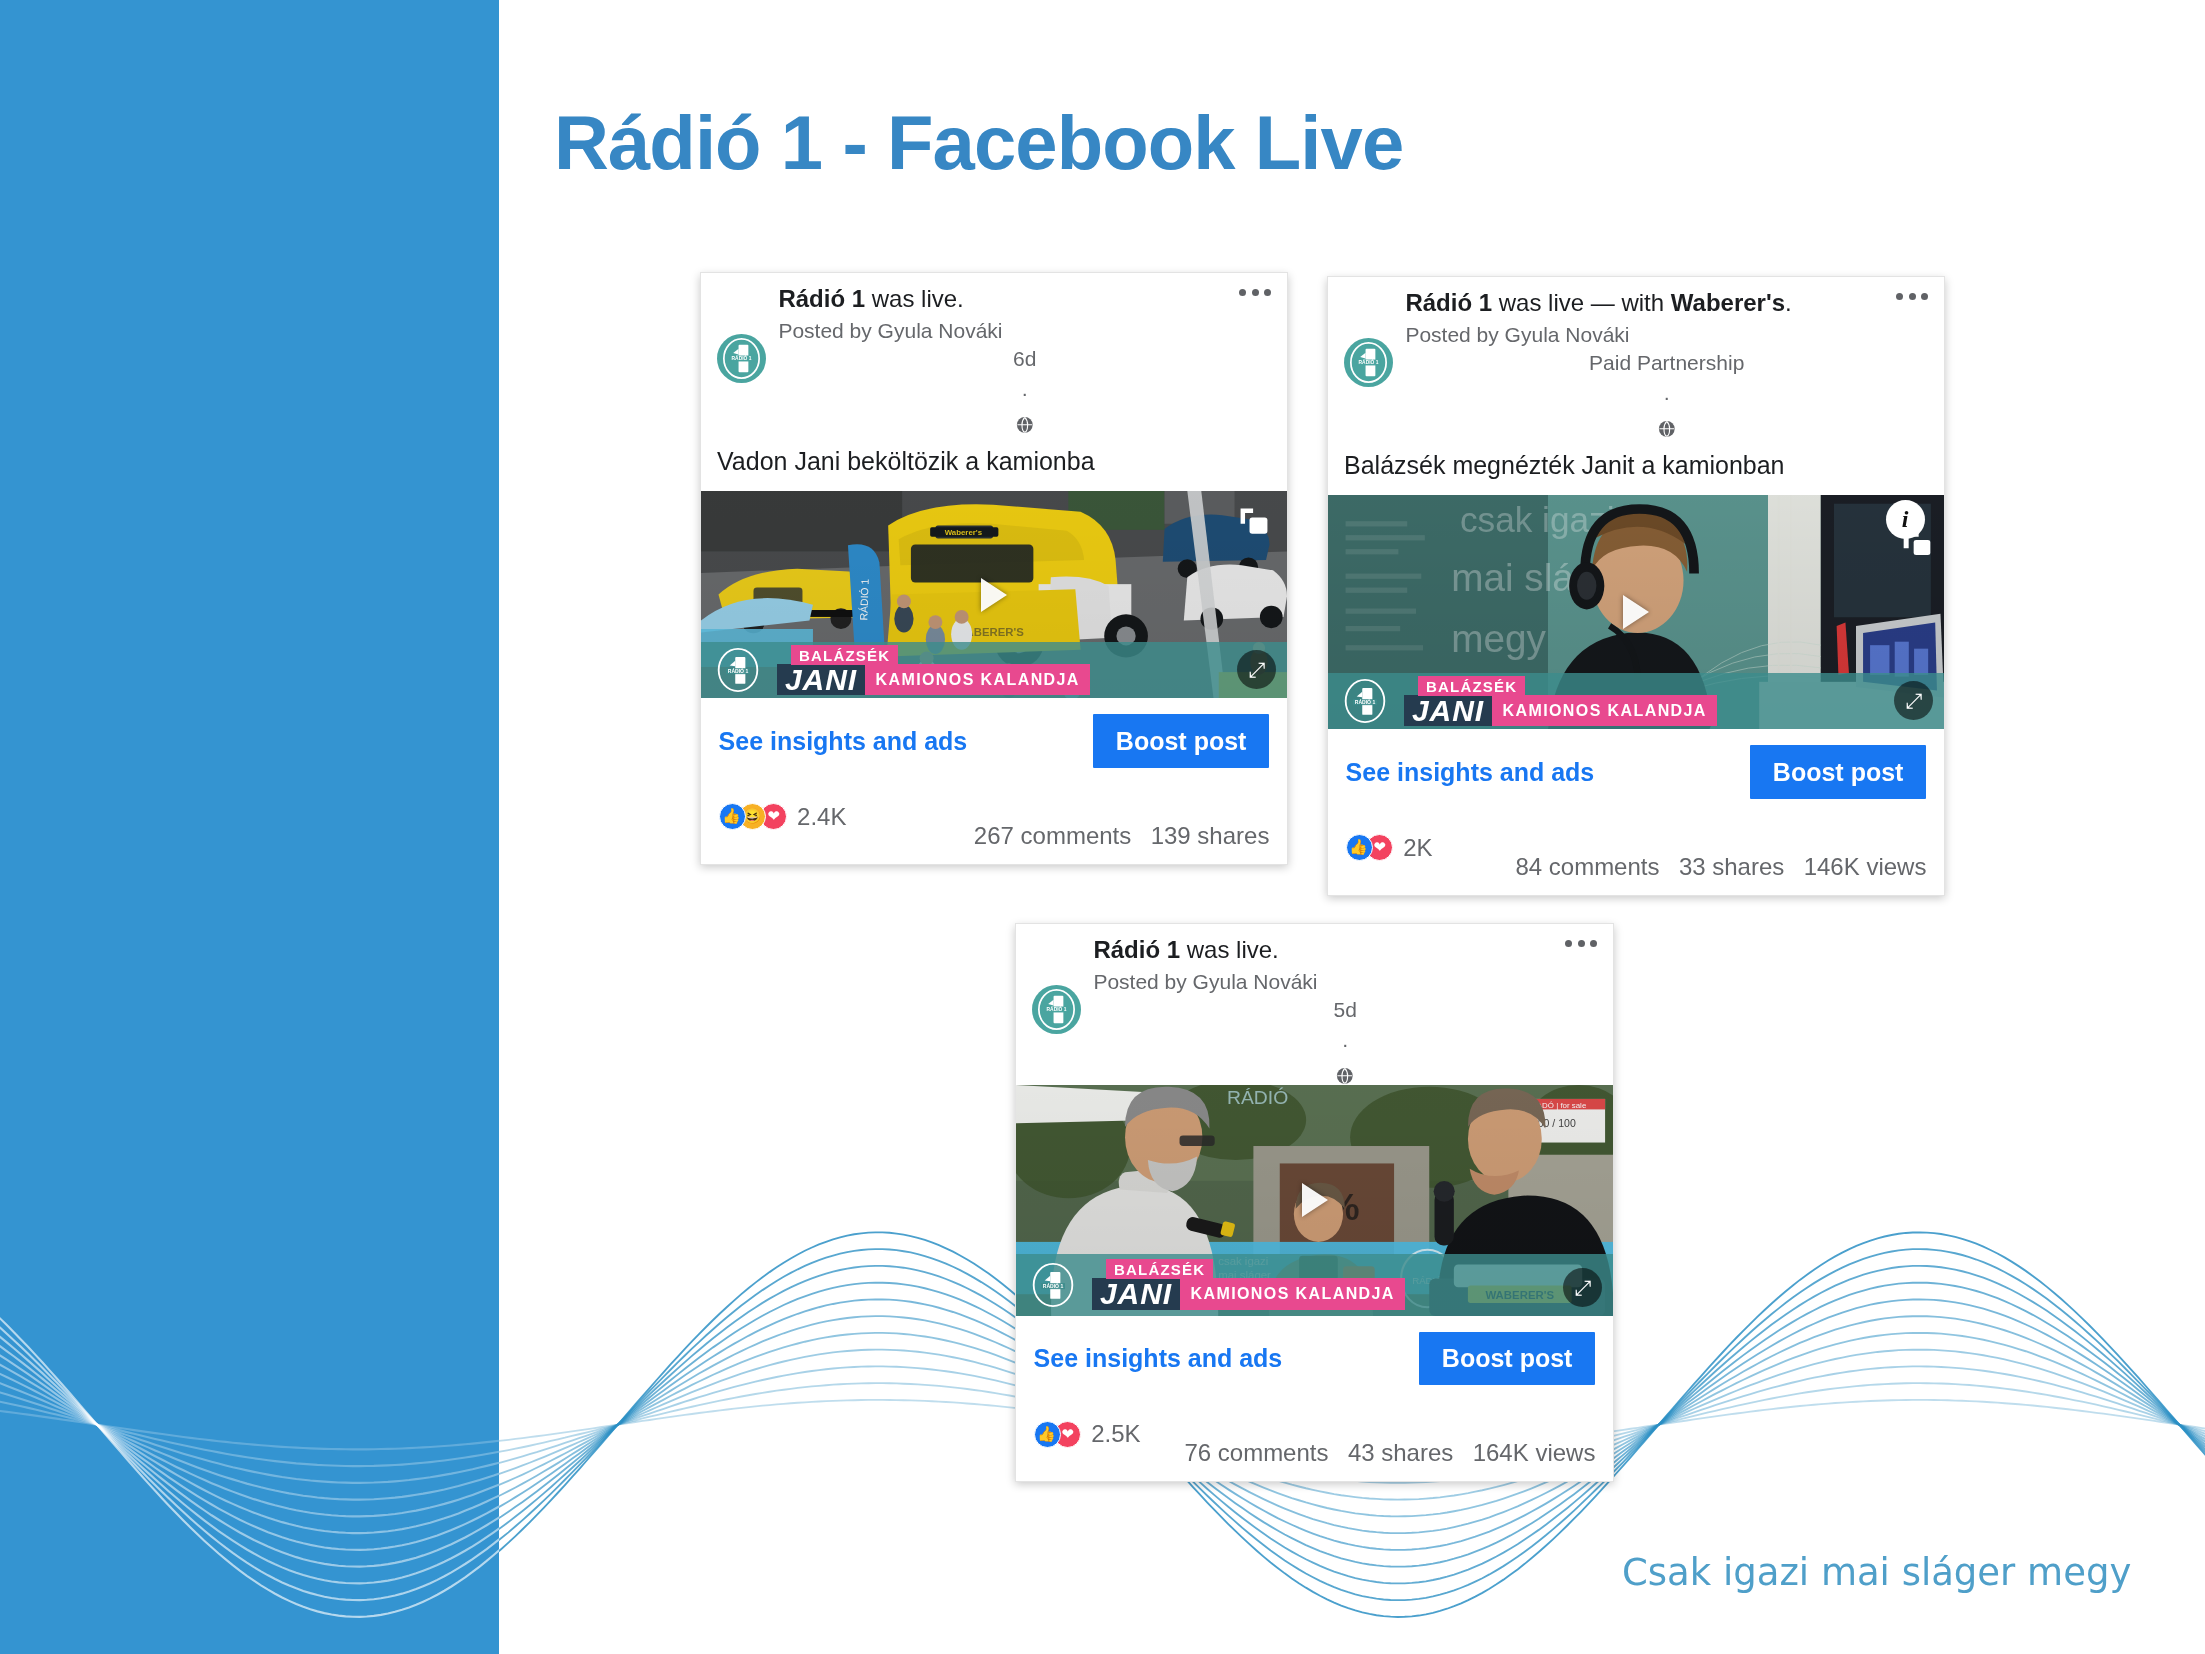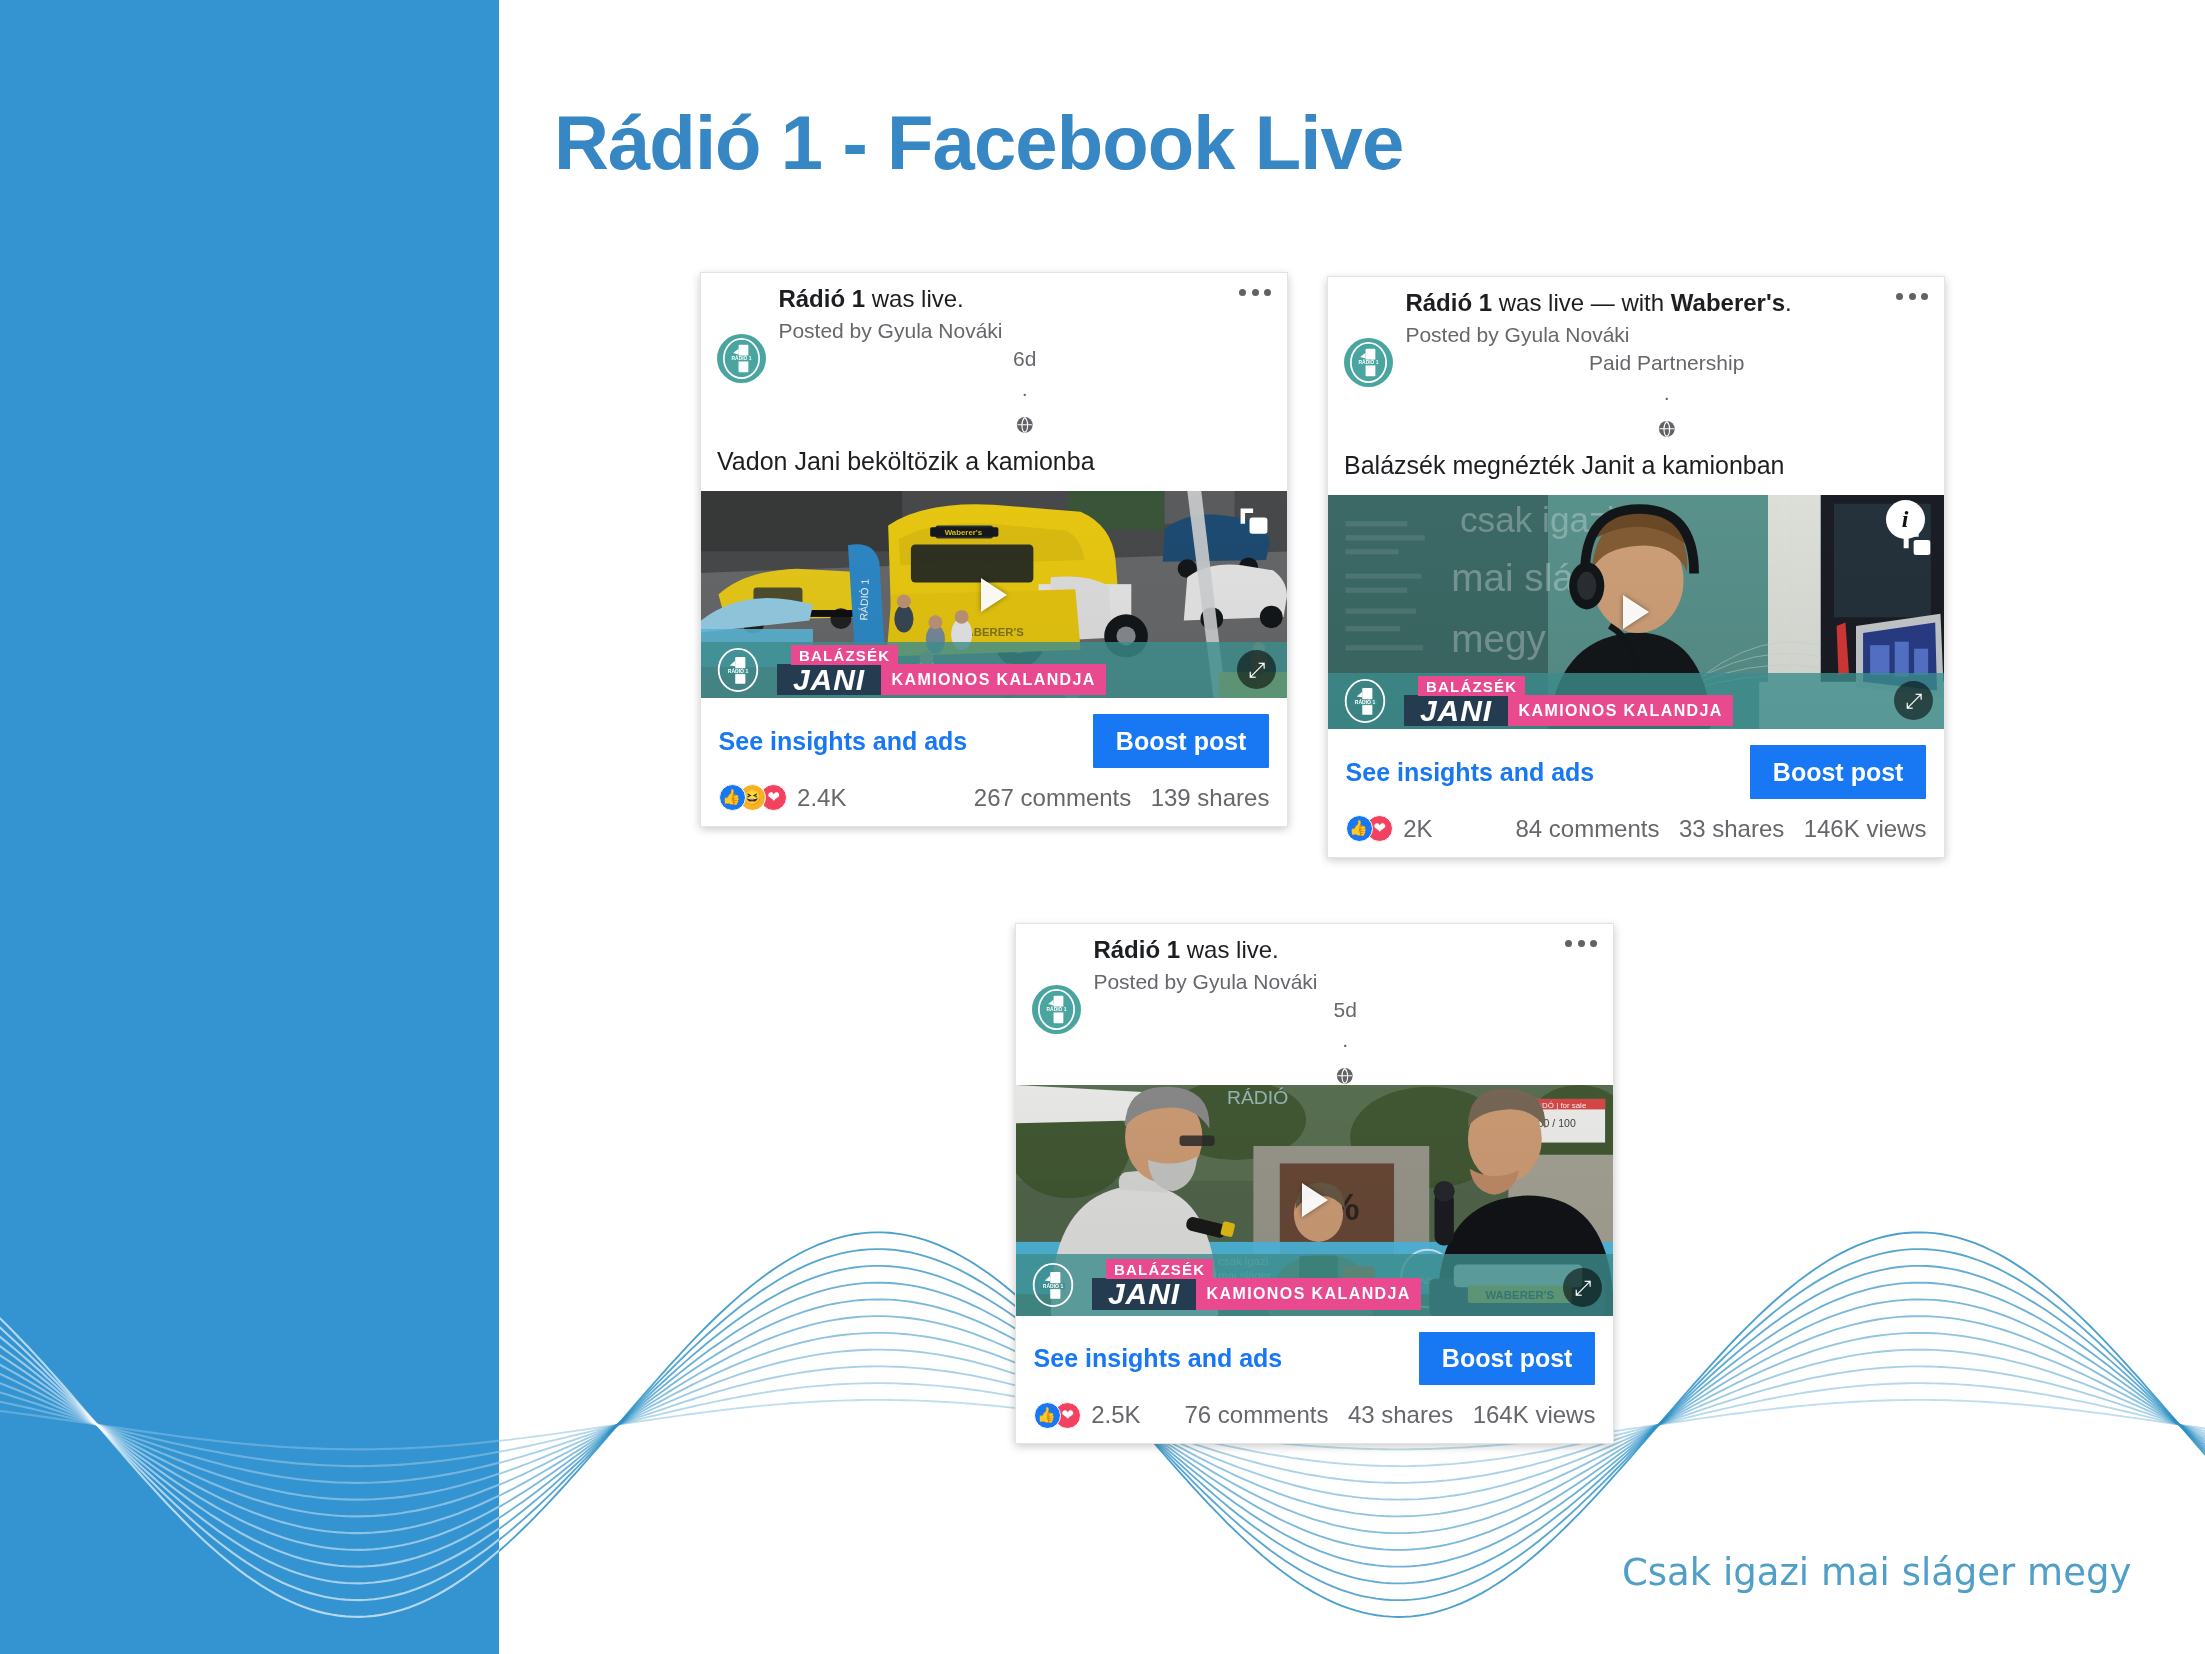--- a/index.html
+++ b/index.html
@@ -229,21 +229,21 @@
     left: 14px;
   }
   .lt-row2 { display: flex; align-items: stretch; margin-top: -0.9px; }
   .lt-jani {
     background: #253b4f;
     color: #fff;
     font-size: 30px;
     font-weight: bold;
     font-style: italic;
     letter-spacing: 0.9px;
-    padding: 0 16px;
+    padding: 0 8px;
     line-height: 1.05;
   }
   .lt-kal {
     background: #e8498f;
     color: #fff;
     font-size: 16px;
     font-weight: bold;
     letter-spacing: 1.4px;
     padding: 0 10.6px;
     display: flex;
@@ -291,21 +291,21 @@
     position: relative;
     text-align: center;
     line-height: 24px;
     font-size: 15px;
     color: #fff;
   }
   .react.like { background: #1877f2; z-index: 3; }
   .react.haha { background: #f7b125; z-index: 2; }
   .react.love { background: #f3425f; z-index: 1; }
   .react-count { margin-left: 16px; color: #65676b; }
-  .stats-right { margin-left: auto; display: flex; gap: 19.4px; }
+  .stats-right { margin-left: auto; display: flex; gap: 19.4px; margin-top: 38px; }
 </style>
 </head>
 <body>
 
 <div class="waves">
   <svg width="2206" height="494" viewBox="0 0 2500 560" id="wave-svg-main">
       <path d="M-200.0 272.1L-192.0 272.0L-184.0 272.0L-176.0 272.0L-168.0 272.1L-160.0 272.2L-152.0 272.4L-144.0 272.7L-136.0 272.9L-128.0 273.3L-120.0 273.7L-112.0 274.1L-104.0 274.6L-96.0 275.1L-88.0 275.7L-80.0 276.3L-72.0 276.9L-64.0 277.6L-56.0 278.3L-48.0 279.1L-40.0 279.9L-32.0 280.8L-24.0 281.7L-16.0 282.6L-8.0 283.5L0.0 284.5L8.0 285.5L16.0 286.6L24.0 287.6L32.0 288.7L40.0 289.8L48.0 290.9L56.0 292.1L64.0 293.2L72.0 294.4L80.0 295.5L88.0 296.7L96.0 297.9L104.0 299.1L112.0 300.3L120.0 301.5L128.0 302.7L136.0 303.9L144.0 305.0L152.0 306.2L160.0 307.4L168.0 308.5L176.0 309.6L184.0 310.7L192.0 311.8L200.0 312.9L208.0 314.0L216.0 315.0L224.0 316.0L232.0 316.9L240.0 317.9L248.0 318.8L256.0 319.6L264.0 320.5L272.0 321.3L280.0 322.0L288.0 322.7L296.0 323.4L304.0 324.0L312.0 324.6L320.0 325.2L328.0 325.7L336.0 326.1L344.0 326.5L352.0 326.9L360.0 327.2L368.0 327.5L376.0 327.7L384.0 327.8L392.0 327.9L400.0 328.0L408.0 328.0L416.0 328.0L424.0 327.9L432.0 327.7L440.0 327.5L448.0 327.3L456.0 327.0L464.0 326.6L472.0 326.2L480.0 325.8L488.0 325.3L496.0 324.8L504.0 324.2L512.0 323.6L520.0 322.9L528.0 322.2L536.0 321.5L544.0 320.7L552.0 319.9L560.0 319.0L568.0 318.1L576.0 317.2L584.0 316.2L592.0 315.2L600.0 314.2L608.0 313.2L616.0 312.1L624.0 311.0L632.0 309.9L640.0 308.8L648.0 307.7L656.0 306.5L664.0 305.3L672.0 304.2L680.0 303.0L688.0 301.8L696.0 300.6L704.0 299.4L712.0 298.2L720.0 297.0L728.0 295.8L736.0 294.7L744.0 293.5L752.0 292.3L760.0 291.2L768.0 290.1L776.0 289.0L784.0 287.9L792.0 286.8L800.0 285.8L808.0 284.8L816.0 283.8L824.0 282.8L832.0 281.9L840.0 281.0L848.0 280.1L856.0 279.3L864.0 278.5L872.0 277.8L880.0 277.1L888.0 276.4L896.0 275.8L904.0 275.2L912.0 274.7L920.0 274.2L928.0 273.8L936.0 273.4L944.0 273.0L952.0 272.7L960.0 272.5L968.0 272.3L976.0 272.1L984.0 272.0L992.0 272.0L1000.0 272.0L1008.0 272.1L1016.0 272.2L1024.0 272.3L1032.0 272.5L1040.0 272.8L1048.0 273.1L1056.0 273.5L1064.0 273.9L1072.0 274.3L1080.0 274.8L1088.0 275.4L1096.0 276.0L1104.0 276.6L1112.0 277.3L1120.0 278.0L1128.0 278.7L1136.0 279.5L1144.0 280.4L1152.0 281.2L1160.0 282.1L1168.0 283.1L1176.0 284.0L1184.0 285.0L1192.0 286.0L1200.0 287.1L1208.0 288.2L1216.0 289.3L1224.0 290.4L1232.0 291.5L1240.0 292.6L1248.0 293.8L1256.0 295.0L1264.0 296.1L1272.0 297.3L1280.0 298.5L1288.0 299.7L1296.0 300.9L1304.0 302.1L1312.0 303.3L1320.0 304.5L1328.0 305.6L1336.0 306.8L1344.0 307.9L1352.0 309.1L1360.0 310.2L1368.0 311.3L1376.0 312.4L1384.0 313.4L1392.0 314.5L1400.0 315.5L1408.0 316.5L1416.0 317.4L1424.0 318.3L1432.0 319.2L1440.0 320.1L1448.0 320.9L1456.0 321.7L1464.0 322.4L1472.0 323.1L1480.0 323.7L1488.0 324.3L1496.0 324.9L1504.0 325.4L1512.0 325.9L1520.0 326.3L1528.0 326.7L1536.0 327.1L1544.0 327.3L1552.0 327.6L1560.0 327.8L1568.0 327.9L1576.0 328.0L1584.0 328.0L1592.0 328.0L1600.0 327.9L1608.0 327.8L1616.0 327.6L1624.0 327.4L1632.0 327.1L1640.0 326.8L1648.0 326.4L1656.0 326.0L1664.0 325.6L1672.0 325.0L1680.0 324.5L1688.0 323.9L1696.0 323.3L1704.0 322.6L1712.0 321.8L1720.0 321.1L1728.0 320.3L1736.0 319.4L1744.0 318.6L1752.0 317.6L1760.0 316.7L1768.0 315.7L1776.0 314.7L1784.0 313.7L1792.0 312.6L1800.0 311.6L1808.0 310.5L1816.0 309.4L1824.0 308.2L1832.0 307.1L1840.0 305.9L1848.0 304.7L1856.0 303.6L1864.0 302.4L1872.0 301.2L1880.0 300.0L1888.0 298.8L1896.0 297.6L1904.0 296.4L1912.0 295.3L1920.0 294.1L1928.0 292.9L1936.0 291.8L1944.0 290.6L1952.0 289.5L1960.0 288.4L1968.0 287.4L1976.0 286.3L1984.0 285.3L1992.0 284.3L2000.0 283.3L2008.0 282.4L2016.0 281.4L2024.0 280.6L2032.0 279.7L2040.0 278.9L2048.0 278.2L2056.0 277.4L2064.0 276.7L2072.0 276.1L2080.0 275.5L2088.0 275.0L2096.0 274.4L2104.0 274.0L2112.0 273.6L2120.0 273.2L2128.0 272.9L2136.0 272.6L2144.0 272.4L2152.0 272.2L2160.0 272.1L2168.0 272.0L2176.0 272.0L2184.0 272.0L2192.0 272.1L2200.0 272.2L2208.0 272.4L2216.0 272.7L2224.0 272.9L2232.0 273.3L2240.0 273.7L2248.0 274.1L2256.0 274.6L2264.0 275.1L2272.0 275.7L2280.0 276.3L2288.0 276.9L2296.0 277.6L2304.0 278.3L2312.0 279.1L2320.0 279.9L2328.0 280.8L2336.0 281.7L2344.0 282.6L2352.0 283.5L2360.0 284.5L2368.0 285.5L2376.0 286.6L2384.0 287.6L2392.0 288.7L2400.0 289.8L2408.0 290.9L2416.0 292.1L2424.0 293.2L2432.0 294.4L2440.0 295.5L2448.0 296.7L2456.0 297.9L2464.0 299.1L2472.0 300.3L2480.0 301.5L2488.0 302.7L2496.0 303.9L2504.0 305.0L2512.0 306.2L2520.0 307.4L2528.0 308.5L2536.0 309.6L2544.0 310.7L2552.0 311.8L2560.0 312.9L2568.0 314.0L2576.0 315.0L2584.0 316.0L2592.0 316.9L2600.0 317.9L2608.0 318.8L2616.0 319.6L2624.0 320.5L2632.0 321.3L2640.0 322.0L2648.0 322.7L2656.0 323.4L2664.0 324.0L2672.0 324.6L2680.0 325.2L2688.0 325.7L2696.0 326.1" fill="none" stroke="#2b8fc4" stroke-width="2.1" opacity="0.30"></path>
       <path d="M-200.0 253.1L-192.0 253.0L-184.0 253.0L-176.0 253.1L-168.0 253.2L-160.0 253.4L-152.0 253.7L-144.0 254.1L-136.0 254.6L-128.0 255.1L-120.0 255.8L-112.0 256.5L-104.0 257.3L-96.0 258.2L-88.0 259.1L-80.0 260.2L-72.0 261.3L-64.0 262.4L-56.0 263.7L-48.0 265.0L-40.0 266.3L-32.0 267.8L-24.0 269.2L-16.0 270.8L-8.0 272.4L0.0 274.0L8.0 275.7L16.0 277.4L24.0 279.2L32.0 281.0L40.0 282.9L48.0 284.8L56.0 286.7L64.0 288.6L72.0 290.6L80.0 292.5L88.0 294.5L96.0 296.5L104.0 298.5L112.0 300.5L120.0 302.5L128.0 304.5L136.0 306.5L144.0 308.5L152.0 310.4L160.0 312.4L168.0 314.3L176.0 316.2L184.0 318.0L192.0 319.9L200.0 321.7L208.0 323.4L216.0 325.1L224.0 326.8L232.0 328.4L240.0 330.0L248.0 331.5L256.0 333.0L264.0 334.4L272.0 335.7L280.0 337.0L288.0 338.2L296.0 339.3L304.0 340.4L312.0 341.4L320.0 342.3L328.0 343.1L336.0 343.9L344.0 344.5L352.0 345.1L360.0 345.7L368.0 346.1L376.0 346.4L384.0 346.7L392.0 346.9L400.0 347.0L408.0 347.0L416.0 346.9L424.0 346.8L432.0 346.5L440.0 346.2L448.0 345.8L456.0 345.3L464.0 344.7L472.0 344.0L480.0 343.3L488.0 342.5L496.0 341.6L504.0 340.6L512.0 339.6L520.0 338.5L528.0 337.3L536.0 336.0L544.0 334.7L552.0 333.3L560.0 331.9L568.0 330.4L576.0 328.8L584.0 327.2L592.0 325.6L600.0 323.9L608.0 322.1L616.0 320.3L624.0 318.5L632.0 316.6L640.0 314.8L648.0 312.8L656.0 310.9L664.0 309.0L672.0 307.0L680.0 305.0L688.0 303.0L696.0 301.0L704.0 299.0L712.0 297.0L720.0 295.0L728.0 293.0L736.0 291.0L744.0 289.1L752.0 287.2L760.0 285.2L768.0 283.4L776.0 281.5L784.0 279.7L792.0 277.9L800.0 276.1L808.0 274.4L816.0 272.8L824.0 271.2L832.0 269.6L840.0 268.1L848.0 266.7L856.0 265.3L864.0 264.0L872.0 262.7L880.0 261.5L888.0 260.4L896.0 259.4L904.0 258.4L912.0 257.5L920.0 256.7L928.0 256.0L936.0 255.3L944.0 254.7L952.0 254.2L960.0 253.8L968.0 253.5L976.0 253.2L984.0 253.1L992.0 253.0L1000.0 253.0L1008.0 253.1L1016.0 253.3L1024.0 253.6L1032.0 253.9L1040.0 254.3L1048.0 254.9L1056.0 255.5L1064.0 256.1L1072.0 256.9L1080.0 257.7L1088.0 258.6L1096.0 259.6L1104.0 260.7L1112.0 261.8L1120.0 263.0L1128.0 264.3L1136.0 265.6L1144.0 267.0L1152.0 268.5L1160.0 270.0L1168.0 271.6L1176.0 273.2L1184.0 274.9L1192.0 276.6L1200.0 278.3L1208.0 280.1L1216.0 282.0L1224.0 283.8L1232.0 285.7L1240.0 287.6L1248.0 289.6L1256.0 291.5L1264.0 293.5L1272.0 295.5L1280.0 297.5L1288.0 299.5L1296.0 301.5L1304.0 303.5L1312.0 305.5L1320.0 307.5L1328.0 309.4L1336.0 311.4L1344.0 313.3L1352.0 315.2L1360.0 317.1L1368.0 319.0L1376.0 320.8L1384.0 322.6L1392.0 324.3L1400.0 326.0L1408.0 327.6L1416.0 329.2L1424.0 330.8L1432.0 332.2L1440.0 333.7L1448.0 335.0L1456.0 336.3L1464.0 337.6L1472.0 338.7L1480.0 339.8L1488.0 340.9L1496.0 341.8L1504.0 342.7L1512.0 343.5L1520.0 344.2L1528.0 344.9L1536.0 345.4L1544.0 345.9L1552.0 346.3L1560.0 346.6L1568.0 346.8L1576.0 346.9L1584.0 347.0L1592.0 347.0L1600.0 346.9L1608.0 346.6L1616.0 346.4L1624.0 346.0L1632.0 345.5L1640.0 345.0L1648.0 344.4L1656.0 343.7L1664.0 342.9L1672.0 342.0L1680.0 341.1L1688.0 340.1L1696.0 339.0L1704.0 337.9L1712.0 336.7L1720.0 335.4L1728.0 334.0L1736.0 332.6L1744.0 331.1L1752.0 329.6L1760.0 328.0L1768.0 326.4L1776.0 324.7L1784.0 323.0L1792.0 321.2L1800.0 319.4L1808.0 317.6L1816.0 315.7L1824.0 313.8L1832.0 311.9L1840.0 309.9L1848.0 308.0L1856.0 306.0L1864.0 304.0L1872.0 302.0L1880.0 300.0L1888.0 298.0L1896.0 296.0L1904.0 294.0L1912.0 292.0L1920.0 290.1L1928.0 288.1L1936.0 286.2L1944.0 284.3L1952.0 282.4L1960.0 280.6L1968.0 278.8L1976.0 277.0L1984.0 275.3L1992.0 273.6L2000.0 272.0L2008.0 270.4L2016.0 268.9L2024.0 267.4L2032.0 266.0L2040.0 264.6L2048.0 263.3L2056.0 262.1L2064.0 261.0L2072.0 259.9L2080.0 258.9L2088.0 258.0L2096.0 257.1L2104.0 256.3L2112.0 255.6L2120.0 255.0L2128.0 254.5L2136.0 254.0L2144.0 253.6L2152.0 253.4L2160.0 253.1L2168.0 253.0L2176.0 253.0L2184.0 253.1L2192.0 253.2L2200.0 253.4L2208.0 253.7L2216.0 254.1L2224.0 254.6L2232.0 255.1L2240.0 255.8L2248.0 256.5L2256.0 257.3L2264.0 258.2L2272.0 259.1L2280.0 260.2L2288.0 261.3L2296.0 262.4L2304.0 263.7L2312.0 265.0L2320.0 266.3L2328.0 267.8L2336.0 269.2L2344.0 270.8L2352.0 272.4L2360.0 274.0L2368.0 275.7L2376.0 277.4L2384.0 279.2L2392.0 281.0L2400.0 282.9L2408.0 284.8L2416.0 286.7L2424.0 288.6L2432.0 290.6L2440.0 292.5L2448.0 294.5L2456.0 296.5L2464.0 298.5L2472.0 300.5L2480.0 302.5L2488.0 304.5L2496.0 306.5L2504.0 308.5L2512.0 310.4L2520.0 312.4L2528.0 314.3L2536.0 316.2L2544.0 318.0L2552.0 319.9L2560.0 321.7L2568.0 323.4L2576.0 325.1L2584.0 326.8L2592.0 328.4L2600.0 330.0L2608.0 331.5L2616.0 333.0L2624.0 334.4L2632.0 335.7L2640.0 337.0L2648.0 338.2L2656.0 339.3L2664.0 340.4L2672.0 341.4L2680.0 342.3L2688.0 343.1L2696.0 343.9" fill="none" stroke="#2b8fc4" stroke-width="2.1" opacity="0.35"></path>
       <path d="M-200.0 234.2L-192.0 234.0L-184.0 234.0L-176.0 234.1L-168.0 234.3L-160.0 234.6L-152.0 235.0L-144.0 235.6L-136.0 236.2L-128.0 237.0L-120.0 237.9L-112.0 238.9L-104.0 240.0L-96.0 241.3L-88.0 242.6L-80.0 244.0L-72.0 245.6L-64.0 247.2L-56.0 249.0L-48.0 250.8L-40.0 252.7L-32.0 254.7L-24.0 256.8L-16.0 259.0L-8.0 261.2L0.0 263.5L8.0 265.9L16.0 268.3L24.0 270.8L32.0 273.4L40.0 276.0L48.0 278.6L56.0 281.3L64.0 284.0L72.0 286.7L80.0 289.5L88.0 292.3L96.0 295.1L104.0 297.9L112.0 300.7L120.0 303.5L128.0 306.3L136.0 309.1L144.0 311.9L152.0 314.6L160.0 317.4L168.0 320.1L176.0 322.7L184.0 325.3L192.0 327.9L200.0 330.4L208.0 332.9L216.0 335.3L224.0 337.6L232.0 339.9L240.0 342.1L248.0 344.2L256.0 346.3L264.0 348.3L272.0 350.1L280.0 351.9L288.0 353.6L296.0 355.2L304.0 356.7L312.0 358.1L320.0 359.4L328.0 360.5L336.0 361.6L344.0 362.5L352.0 363.4L360.0 364.1L368.0 364.7L376.0 365.2L384.0 365.6L392.0 365.8L400.0 366.0L408.0 366.0L416.0 365.9L424.0 365.7L432.0 365.3L440.0 364.9L448.0 364.3L456.0 363.6L464.0 362.8L472.0 361.8L480.0 360.8L488.0 359.7L496.0 358.4L504.0 357.0L512.0 355.6L520.0 354.0L528.0 352.3L536.0 350.6L544.0 348.7L552.0 346.8L560.0 344.8L568.0 342.7L576.0 340.5L584.0 338.2L592.0 335.9L600.0 333.5L608.0 331.1L616.0 328.5L624.0 326.0L632.0 323.4L640.0 320.7L648.0 318.0L656.0 315.3L664.0 312.6L672.0 309.8L680.0 307.0L688.0 304.2L696.0 301.4L704.0 298.6L712.0 295.8L720.0 293.0L728.0 290.2L736.0 287.4L744.0 284.7L752.0 282.0L760.0 279.3L768.0 276.6L776.0 274.0L784.0 271.5L792.0 268.9L800.0 266.5L808.0 264.1L816.0 261.8L824.0 259.5L832.0 257.3L840.0 255.2L848.0 253.2L856.0 251.3L864.0 249.4L872.0 247.7L880.0 246.0L888.0 244.4L896.0 243.0L904.0 241.6L912.0 240.3L920.0 239.2L928.0 238.2L936.0 237.2L944.0 236.4L952.0 235.7L960.0 235.1L968.0 234.7L976.0 234.3L984.0 234.1L992.0 234.0L1000.0 234.0L1008.0 234.2L1016.0 234.4L1024.0 234.8L1032.0 235.3L1040.0 235.9L1048.0 236.6L1056.0 237.5L1064.0 238.4L1072.0 239.5L1080.0 240.6L1088.0 241.9L1096.0 243.3L1104.0 244.8L1112.0 246.4L1120.0 248.1L1128.0 249.9L1136.0 251.7L1144.0 253.7L1152.0 255.8L1160.0 257.9L1168.0 260.1L1176.0 262.4L1184.0 264.7L1192.0 267.1L1200.0 269.6L1208.0 272.1L1216.0 274.7L1224.0 277.3L1232.0 279.9L1240.0 282.6L1248.0 285.4L1256.0 288.1L1264.0 290.9L1272.0 293.7L1280.0 296.5L1288.0 299.3L1296.0 302.1L1304.0 304.9L1312.0 307.7L1320.0 310.5L1328.0 313.3L1336.0 316.0L1344.0 318.7L1352.0 321.4L1360.0 324.0L1368.0 326.6L1376.0 329.2L1384.0 331.7L1392.0 334.1L1400.0 336.5L1408.0 338.8L1416.0 341.0L1424.0 343.2L1432.0 345.3L1440.0 347.3L1448.0 349.2L1456.0 351.0L1464.0 352.8L1472.0 354.4L1480.0 356.0L1488.0 357.4L1496.0 358.7L1504.0 360.0L1512.0 361.1L1520.0 362.1L1528.0 363.0L1536.0 363.8L1544.0 364.4L1552.0 365.0L1560.0 365.4L1568.0 365.7L1576.0 365.9L1584.0 366.0L1592.0 366.0L1600.0 365.8L1608.0 365.5L1616.0 365.1L1624.0 364.6L1632.0 363.9L1640.0 363.2L1648.0 362.3L1656.0 361.3L1664.0 360.2L1672.0 359.0L1680.0 357.7L1688.0 356.3L1696.0 354.8L1704.0 353.2L1712.0 351.5L1720.0 349.7L1728.0 347.8L1736.0 345.8L1744.0 343.7L1752.0 341.6L1760.0 339.4L1768.0 337.1L1776.0 334.7L1784.0 332.3L1792.0 329.8L1800.0 327.3L1808.0 324.7L1816.0 322.1L1824.0 319.4L1832.0 316.7L1840.0 314.0L1848.0 311.2L1856.0 308.4L1864.0 305.6L1872.0 302.8L1880.0 300.0L1888.0 297.2L1896.0 294.4L1904.0 291.6L1912.0 288.8L1920.0 286.0L1928.0 283.3L1936.0 280.6L1944.0 277.9L1952.0 275.3L1960.0 272.7L1968.0 270.2L1976.0 267.7L1984.0 265.3L1992.0 262.9L2000.0 260.6L2008.0 258.4L2016.0 256.3L2024.0 254.2L2032.0 252.2L2040.0 250.3L2048.0 248.5L2056.0 246.8L2064.0 245.2L2072.0 243.7L2080.0 242.3L2088.0 241.0L2096.0 239.8L2104.0 238.7L2112.0 237.7L2120.0 236.8L2128.0 236.1L2136.0 235.4L2144.0 234.9L2152.0 234.5L2160.0 234.2L2168.0 234.0L2176.0 234.0L2184.0 234.1L2192.0 234.3L2200.0 234.6L2208.0 235.0L2216.0 235.6L2224.0 236.2L2232.0 237.0L2240.0 237.9L2248.0 238.9L2256.0 240.0L2264.0 241.3L2272.0 242.6L2280.0 244.0L2288.0 245.6L2296.0 247.2L2304.0 249.0L2312.0 250.8L2320.0 252.7L2328.0 254.7L2336.0 256.8L2344.0 259.0L2352.0 261.2L2360.0 263.5L2368.0 265.9L2376.0 268.3L2384.0 270.8L2392.0 273.4L2400.0 276.0L2408.0 278.6L2416.0 281.3L2424.0 284.0L2432.0 286.7L2440.0 289.5L2448.0 292.3L2456.0 295.1L2464.0 297.9L2472.0 300.7L2480.0 303.5L2488.0 306.3L2496.0 309.1L2504.0 311.9L2512.0 314.6L2520.0 317.4L2528.0 320.1L2536.0 322.7L2544.0 325.3L2552.0 327.9L2560.0 330.4L2568.0 332.9L2576.0 335.3L2584.0 337.6L2592.0 339.9L2600.0 342.1L2608.0 344.2L2616.0 346.3L2624.0 348.3L2632.0 350.1L2640.0 351.9L2648.0 353.6L2656.0 355.2L2664.0 356.7L2672.0 358.1L2680.0 359.4L2688.0 360.5L2696.0 361.6" fill="none" stroke="#2b8fc4" stroke-width="2.1" opacity="0.41"></path>
       <path d="M-200.0 215.3L-192.0 215.1L-184.0 215.0L-176.0 215.1L-168.0 215.3L-160.0 215.8L-152.0 216.3L-144.0 217.0L-136.0 217.9L-128.0 218.9L-120.0 220.0L-112.0 221.3L-104.0 222.8L-96.0 224.4L-88.0 226.1L-80.0 227.9L-72.0 229.9L-64.0 232.0L-56.0 234.3L-48.0 236.6L-40.0 239.1L-32.0 241.7L-24.0 244.4L-16.0 247.2L-8.0 250.0L0.0 253.0L8.0 256.1L16.0 259.2L24.0 262.4L32.0 265.7L40.0 269.0L48.0 272.4L56.0 275.9L64.0 279.4L72.0 282.9L80.0 286.5L88.0 290.1L96.0 293.7L104.0 297.3L112.0 300.9L120.0 304.5L128.0 308.1L136.0 311.7L144.0 315.3L152.0 318.9L160.0 322.4L168.0 325.8L176.0 329.3L184.0 332.6L192.0 335.9L200.0 339.2L208.0 342.4L216.0 345.5L224.0 348.5L232.0 351.4L240.0 354.3L248.0 357.0L256.0 359.6L264.0 362.1L272.0 364.6L280.0 366.9L288.0 369.0L296.0 371.1L304.0 373.0L312.0 374.8L320.0 376.4L328.0 378.0L336.0 379.3L344.0 380.6L352.0 381.6L360.0 382.6L368.0 383.4L376.0 384.0L384.0 384.5L392.0 384.8L400.0 385.0L408.0 385.0L416.0 384.9L424.0 384.6L432.0 384.1L440.0 383.5L448.0 382.8L456.0 381.9L464.0 380.8L472.0 379.6L480.0 378.3L488.0 376.8L496.0 375.2L504.0 373.5L512.0 371.6L520.0 369.6L528.0 367.4L536.0 365.1L544.0 362.8L552.0 360.3L560.0 357.7L568.0 354.9L576.0 352.1L584.0 349.2L592.0 346.2L600.0 343.2L608.0 340.0L616.0 336.8L624.0 333.5L632.0 330.1L640.0 326.7L648.0 323.2L656.0 319.7L664.0 316.2L672.0 312.6L680.0 309.0L688.0 305.4L696.0 301.8L704.0 298.2L712.0 294.6L720.0 291.0L728.0 287.4L736.0 283.8L744.0 280.3L752.0 276.8L760.0 273.3L768.0 269.9L776.0 266.5L784.0 263.2L792.0 260.0L800.0 256.8L808.0 253.8L816.0 250.8L824.0 247.9L832.0 245.1L840.0 242.3L848.0 239.7L856.0 237.2L864.0 234.9L872.0 232.6L880.0 230.4L888.0 228.4L896.0 226.5L904.0 224.8L912.0 223.2L920.0 221.7L928.0 220.4L936.0 219.2L944.0 218.1L952.0 217.2L960.0 216.5L968.0 215.9L976.0 215.4L984.0 215.1L992.0 215.0L1000.0 215.0L1008.0 215.2L1016.0 215.5L1024.0 216.0L1032.0 216.6L1040.0 217.4L1048.0 218.4L1056.0 219.4L1064.0 220.7L1072.0 222.0L1080.0 223.6L1088.0 225.2L1096.0 227.0L1104.0 228.9L1112.0 231.0L1120.0 233.1L1128.0 235.4L1136.0 237.9L1144.0 240.4L1152.0 243.0L1160.0 245.7L1168.0 248.6L1176.0 251.5L1184.0 254.5L1192.0 257.6L1200.0 260.8L1208.0 264.1L1216.0 267.4L1224.0 270.7L1232.0 274.2L1240.0 277.6L1248.0 281.1L1256.0 284.7L1264.0 288.3L1272.0 291.9L1280.0 295.5L1288.0 299.1L1296.0 302.7L1304.0 306.3L1312.0 309.9L1320.0 313.5L1328.0 317.1L1336.0 320.6L1344.0 324.1L1352.0 327.6L1360.0 331.0L1368.0 334.3L1376.0 337.6L1384.0 340.8L1392.0 343.9L1400.0 347.0L1408.0 350.0L1416.0 352.8L1424.0 355.6L1432.0 358.3L1440.0 360.9L1448.0 363.4L1456.0 365.7L1464.0 368.0L1472.0 370.1L1480.0 372.1L1488.0 373.9L1496.0 375.6L1504.0 377.2L1512.0 378.7L1520.0 380.0L1528.0 381.1L1536.0 382.1L1544.0 383.0L1552.0 383.7L1560.0 384.2L1568.0 384.7L1576.0 384.9L1584.0 385.0L1592.0 384.9L1600.0 384.7L1608.0 384.4L1616.0 383.8L1624.0 383.2L1632.0 382.4L1640.0 381.4L1648.0 380.3L1656.0 379.0L1664.0 377.6L1672.0 376.0L1680.0 374.4L1688.0 372.5L1696.0 370.6L1704.0 368.5L1712.0 366.3L1720.0 364.0L1728.0 361.5L1736.0 359.0L1744.0 356.3L1752.0 353.6L1760.0 350.7L1768.0 347.7L1776.0 344.7L1784.0 341.6L1792.0 338.4L1800.0 335.1L1808.0 331.8L1816.0 328.4L1824.0 325.0L1832.0 321.5L1840.0 318.0L1848.0 314.4L1856.0 310.8L1864.0 307.2L1872.0 303.6L1880.0 300.0L1888.0 296.4L1896.0 292.8L1904.0 289.2L1912.0 285.6L1920.0 282.0L1928.0 278.5L1936.0 275.0L1944.0 271.6L1952.0 268.2L1960.0 264.9L1968.0 261.6L1976.0 258.4L1984.0 255.3L1992.0 252.3L2000.0 249.3L2008.0 246.4L2016.0 243.7L2024.0 241.0L2032.0 238.5L2040.0 236.0L2048.0 233.7L2056.0 231.5L2064.0 229.4L2072.0 227.5L2080.0 225.6L2088.0 224.0L2096.0 222.4L2104.0 221.0L2112.0 219.7L2120.0 218.6L2128.0 217.6L2136.0 216.8L2144.0 216.2L2152.0 215.6L2160.0 215.3L2168.0 215.1L2176.0 215.0L2184.0 215.1L2192.0 215.3L2200.0 215.8L2208.0 216.3L2216.0 217.0L2224.0 217.9L2232.0 218.9L2240.0 220.0L2248.0 221.3L2256.0 222.8L2264.0 224.4L2272.0 226.1L2280.0 227.9L2288.0 229.9L2296.0 232.0L2304.0 234.3L2312.0 236.6L2320.0 239.1L2328.0 241.7L2336.0 244.4L2344.0 247.2L2352.0 250.0L2360.0 253.0L2368.0 256.1L2376.0 259.2L2384.0 262.4L2392.0 265.7L2400.0 269.0L2408.0 272.4L2416.0 275.9L2424.0 279.4L2432.0 282.9L2440.0 286.5L2448.0 290.1L2456.0 293.7L2464.0 297.3L2472.0 300.9L2480.0 304.5L2488.0 308.1L2496.0 311.7L2504.0 315.3L2512.0 318.9L2520.0 322.4L2528.0 325.8L2536.0 329.3L2544.0 332.6L2552.0 335.9L2560.0 339.2L2568.0 342.4L2576.0 345.5L2584.0 348.5L2592.0 351.4L2600.0 354.3L2608.0 357.0L2616.0 359.6L2624.0 362.1L2632.0 364.6L2640.0 366.9L2648.0 369.0L2656.0 371.1L2664.0 373.0L2672.0 374.8L2680.0 376.4L2688.0 378.0L2696.0 379.3" fill="none" stroke="#2b8fc4" stroke-width="2.1" opacity="0.46"></path>

